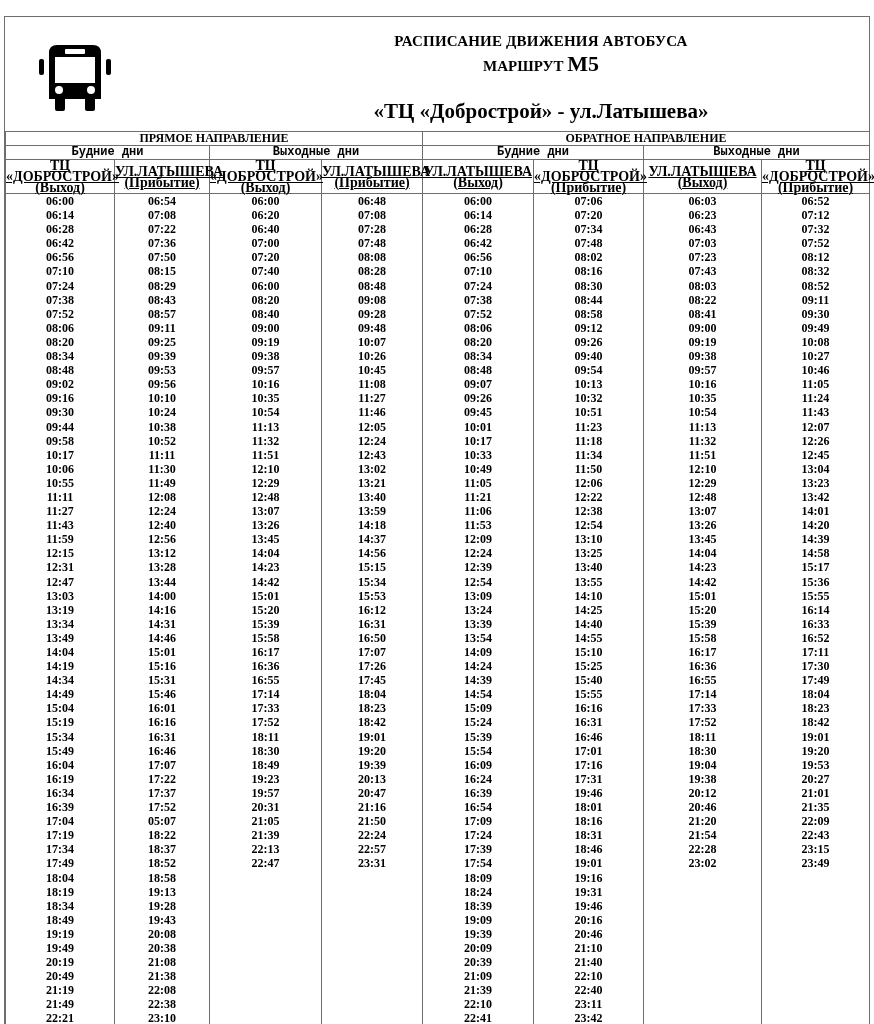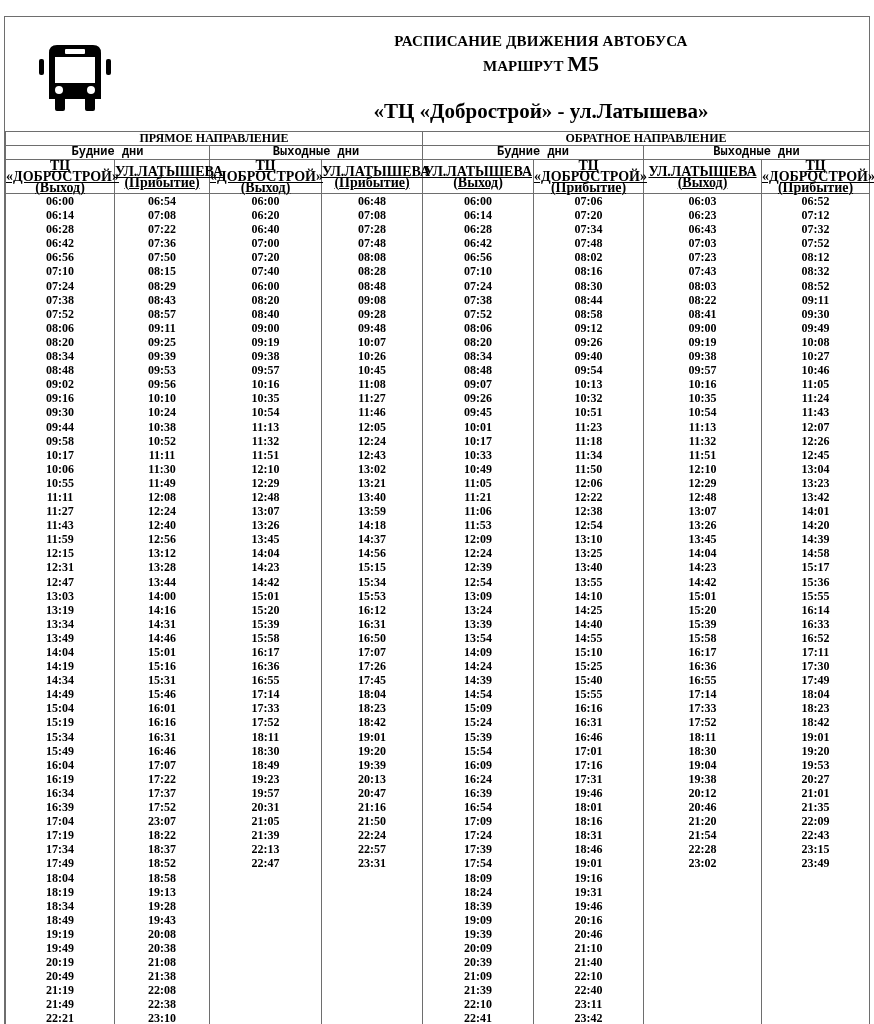--- a/index.html
+++ b/index.html
@@ -208,21 +208,21 @@
             <span class="t">15:31</span>
             <span class="t">15:46</span>
             <span class="t">16:01</span>
             <span class="t">16:16</span>
             <span class="t">16:31</span>
             <span class="t">16:46</span>
             <span class="t">17:07</span>
             <span class="t">17:22</span>
             <span class="t">17:37</span>
             <span class="t">17:52</span>
-            <span class="t">23:07</span>
+            <span class="t">05:07</span>
             <span class="t">18:22</span>
             <span class="t">18:37</span>
             <span class="t">18:52</span>
             <span class="t">18:58</span>
             <span class="t">19:13</span>
             <span class="t">19:28</span>
             <span class="t">19:43</span>
             <span class="t">20:08</span>
             <span class="t">20:38</span>
             <span class="t">21:08</span>

